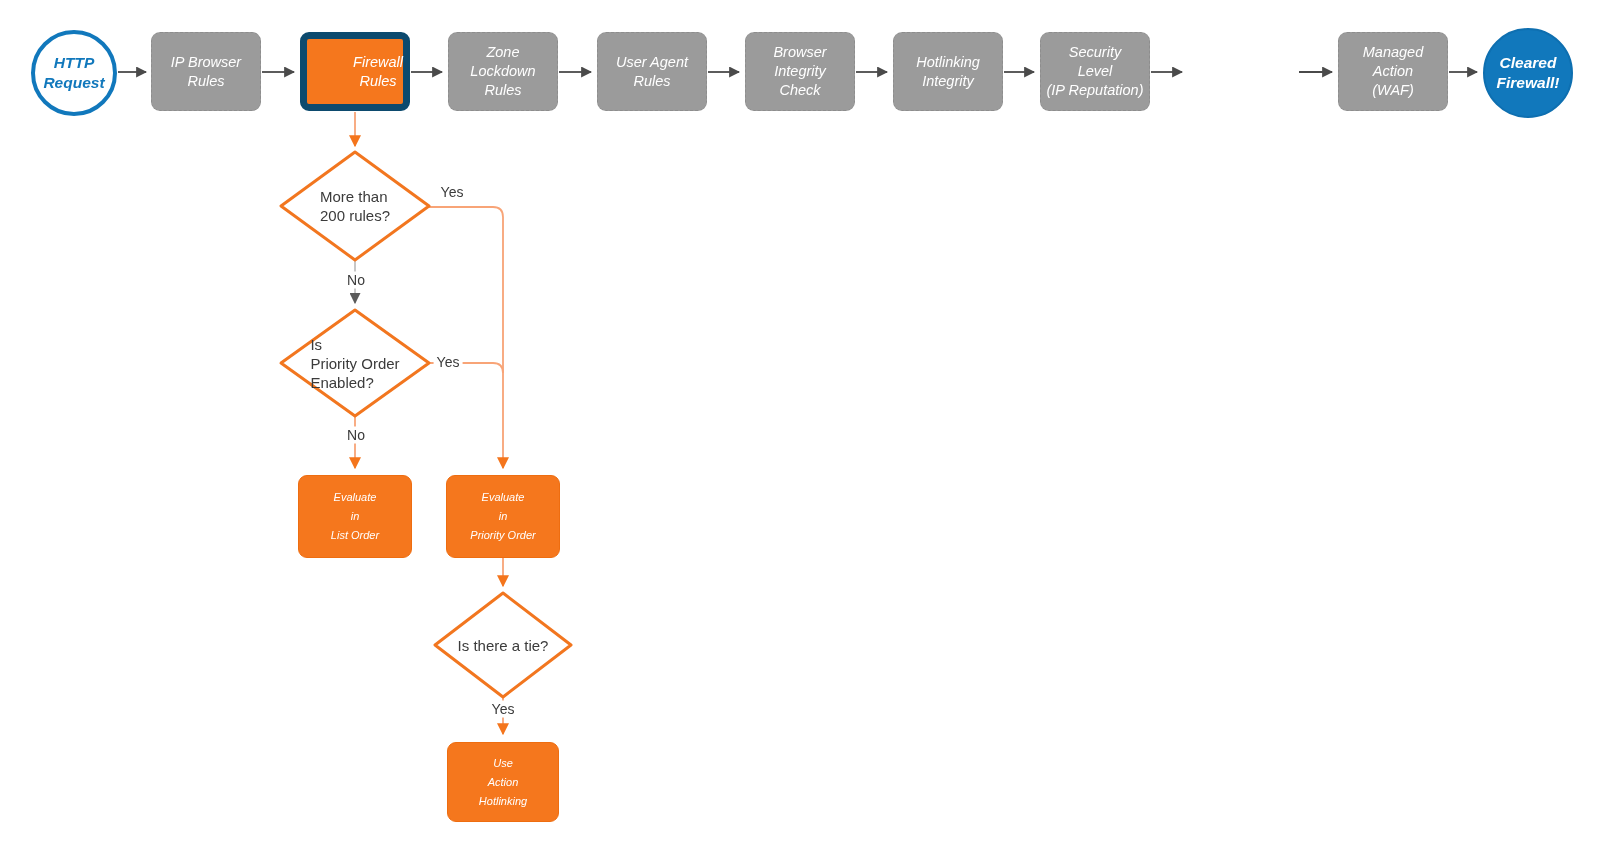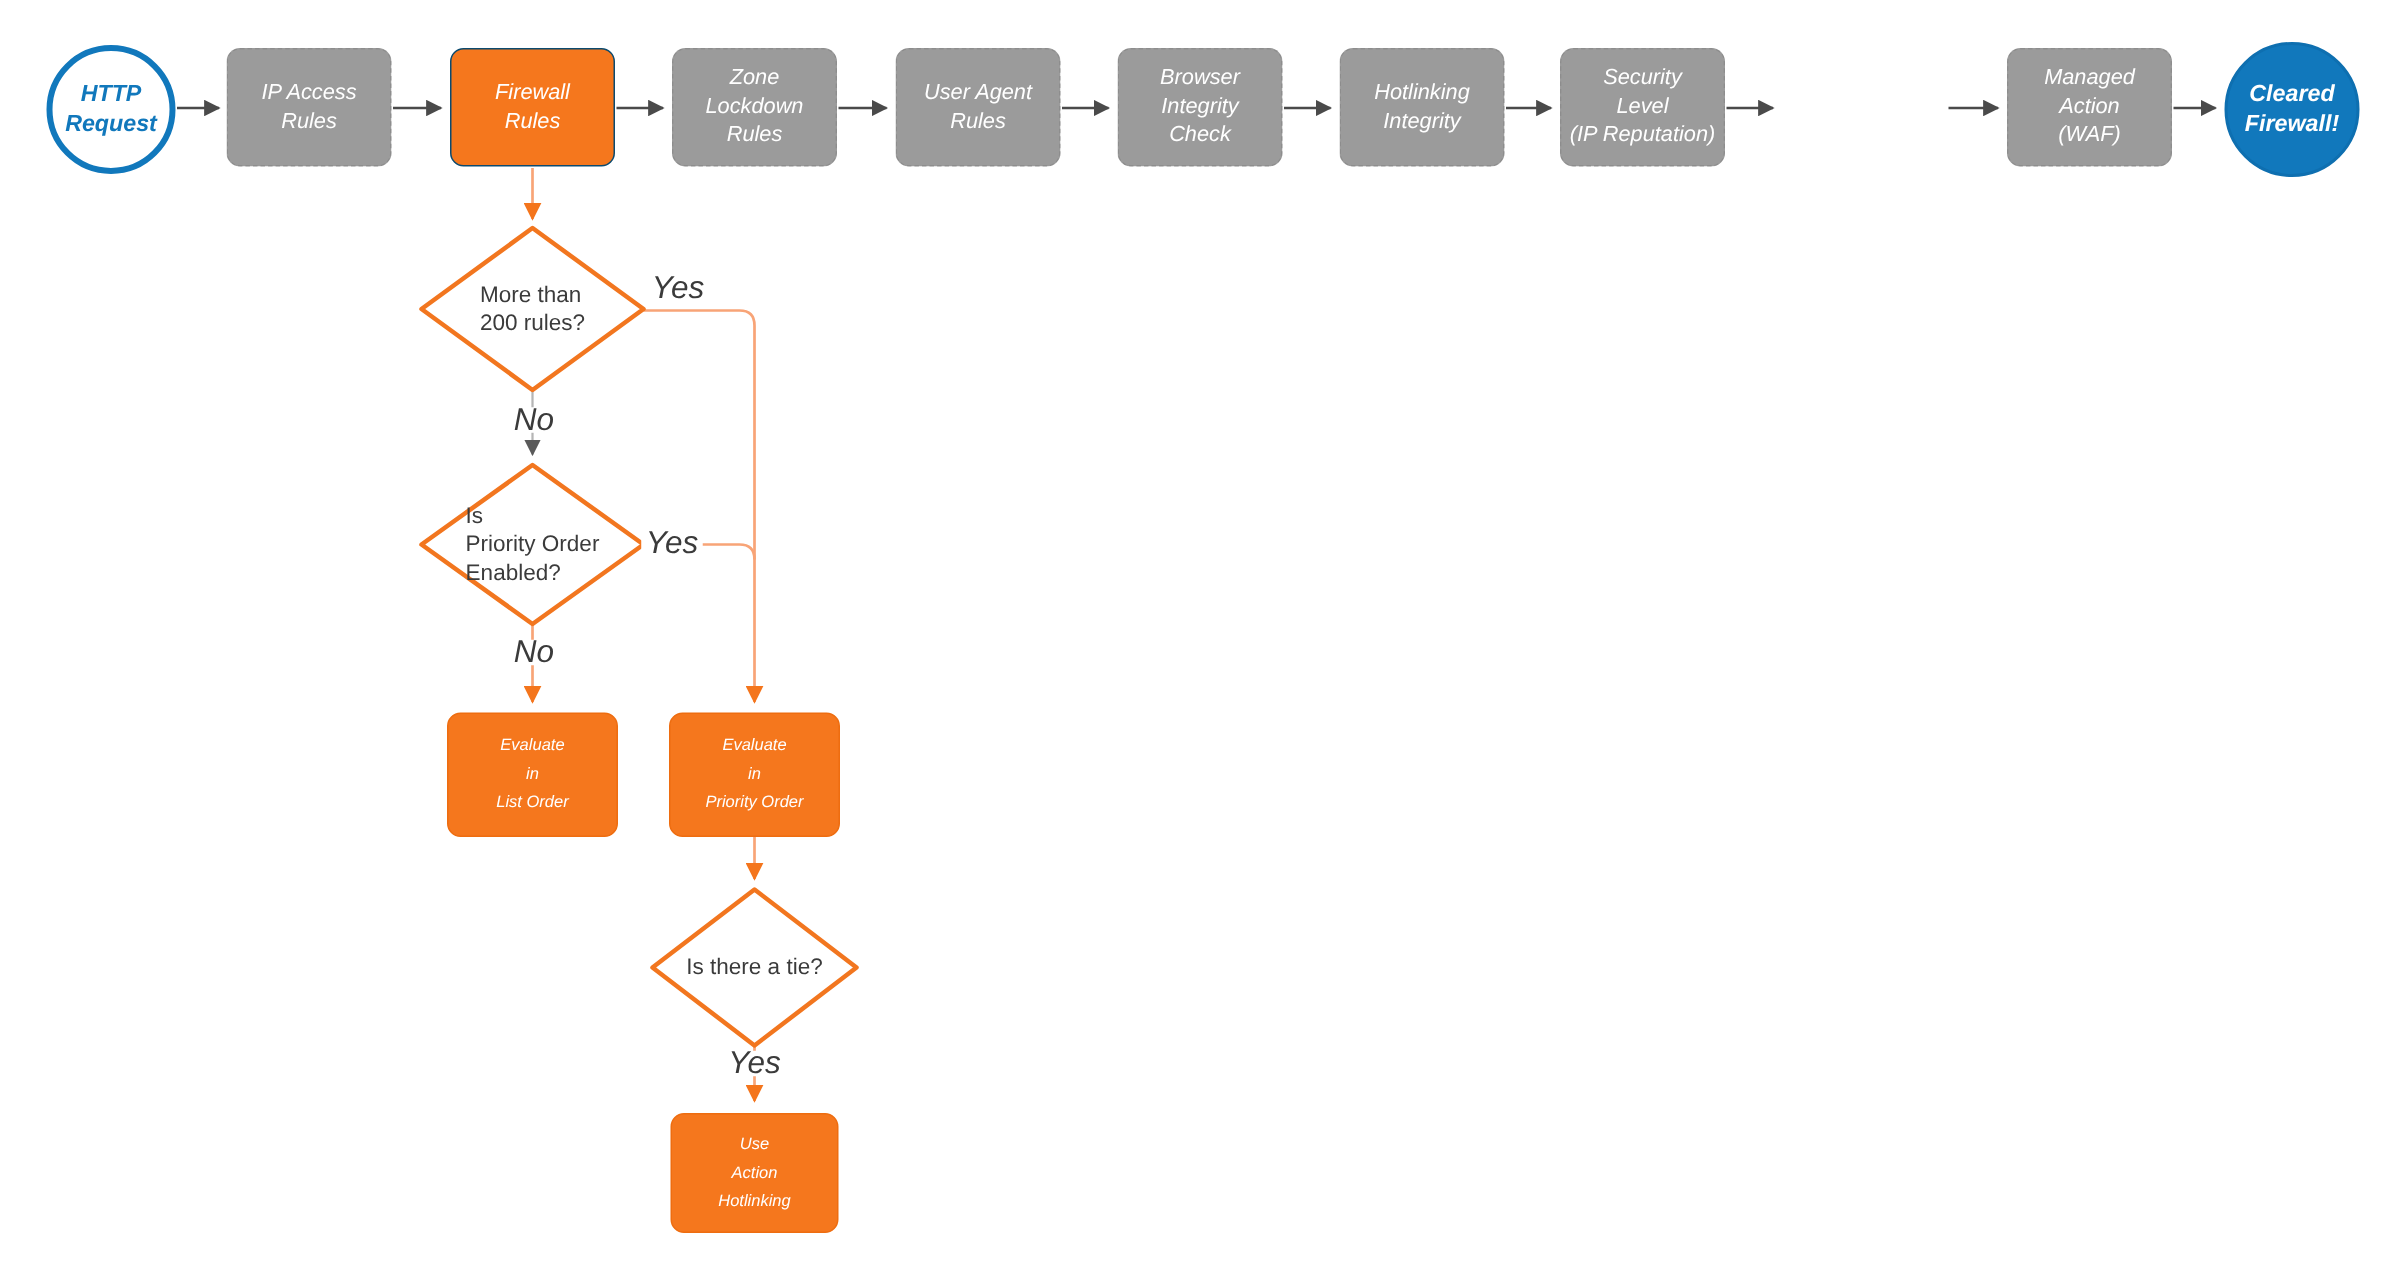--- a/index.html
+++ b/index.html
@@ -27,21 +27,21 @@
   .diamond{fill:#ffffff;stroke:var(--diamond-stroke);stroke-width:3;stroke-linejoin:round;}
   .node{
     position:absolute;display:flex;align-items:center;justify-content:center;
     text-align:center;white-space:pre-line;
   }
   .box{
     width:110px;height:79px;top:32px;border-radius:9px;
     color:#ffffff;font-style:italic;font-size:14.5px;line-height:19px;
   }
   .gray-box{background:var(--node-gray);border:1px dashed #8D8D8D;}
-  .orange-box{background:var(--accent-orange);border:1px solid #0c4a6e;}
+  .orange-box{background:var(--accent-orange);border:7px solid #0c4a6e;justify-content:flex-end;}
   .action-box{
     border-radius:9px;background:var(--accent-orange);border:1px solid #EE6D10;
     color:#ffffff;font-style:italic;font-size:11px;line-height:19px;
   }
   .circle{
     border-radius:50%;font-weight:bold;font-style:italic;font-size:15.5px;line-height:20px;
   }
   .start-circle{
     left:31px;top:30px;width:86px;height:86px;background:#ffffff;
     border:4px solid var(--brand-blue);color:var(--brand-blue);
@@ -49,21 +49,21 @@
   .end-circle{
     left:1483px;top:28px;width:90px;height:90px;background:var(--brand-blue);
     border:2px solid #0E6FB0;color:#ffffff;
   }
   .diamond-label{
     position:absolute;transform:translate(-50%,-50%);text-align:left;white-space:pre-line;
     color:var(--text-dark);font-size:15px;line-height:19px;
   }
   .edge-label{
     position:absolute;transform:translate(-50%,-50%);background:#ffffff;padding:0 3px;
-    color:var(--text-dark);font-style:italic;font-size:21px;line-height:17px;
+    color:var(--text-dark);font-size:14px;line-height:17px;
   }
 </style>
 </head>
 <body>
 
 <div class="canvas">
 
   <svg class="edge-layer" width="1600" height="858" viewBox="0 0 1600 858">
     <defs>
       <marker id="head-dark" viewBox="0 0 10 10" refX="9" refY="5" markerWidth="11" markerHeight="11" markerUnits="userSpaceOnUse" orient="auto">
@@ -104,21 +104,21 @@
   <div class="node circle start-circle">
     <span>HTTP
 Request</span>
   </div>
   <div class="node circle end-circle">
     <span>Cleared
 Firewall!</span>
   </div>
 
   <div class="node box gray-box" style="left:151px">
-    <span>IP Access
+    <span>IP Browser
 Rules</span>
   </div>
   <div class="node box orange-box" style="left:300px">
     <span>Firewall
 Rules</span>
   </div>
   <div class="node box gray-box" style="left:448px">
     <span>Zone
 Lockdown
 Rules</span>

